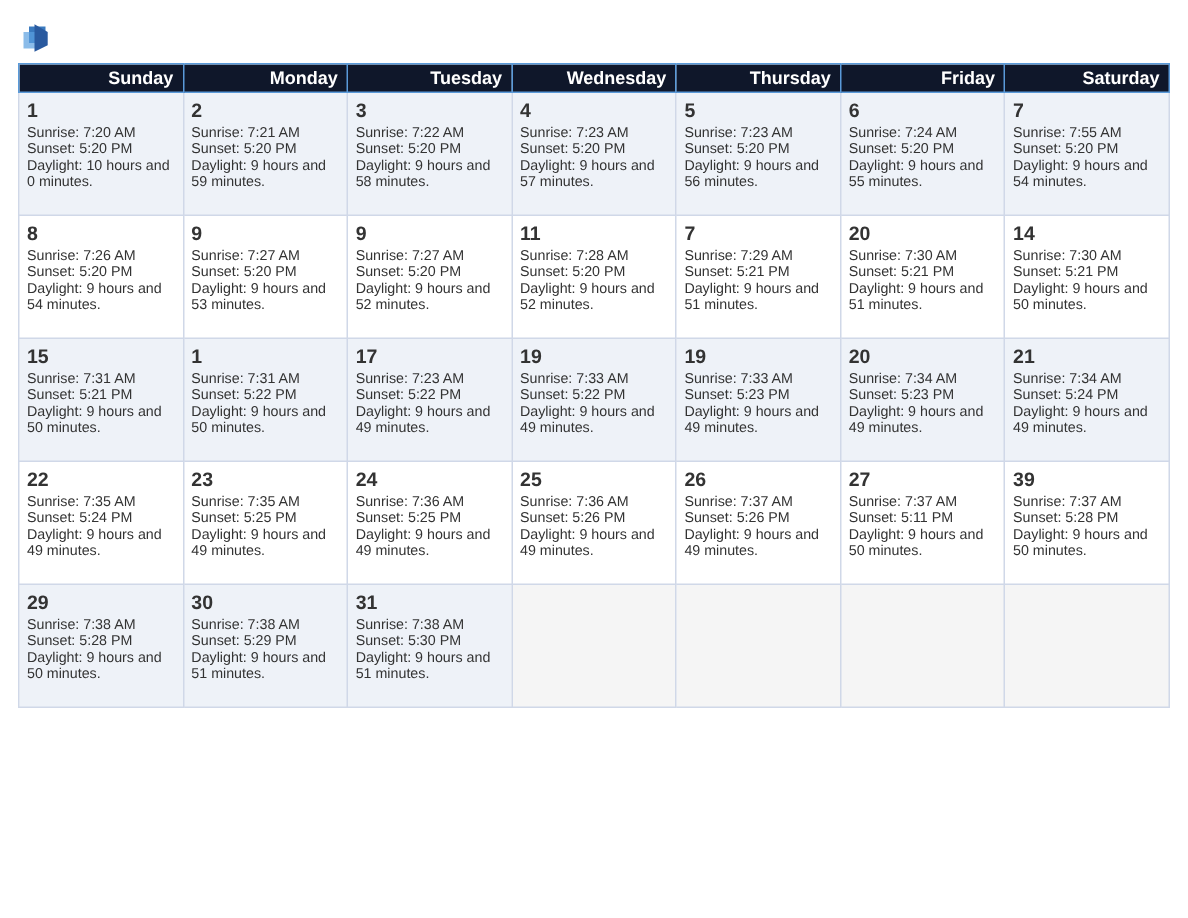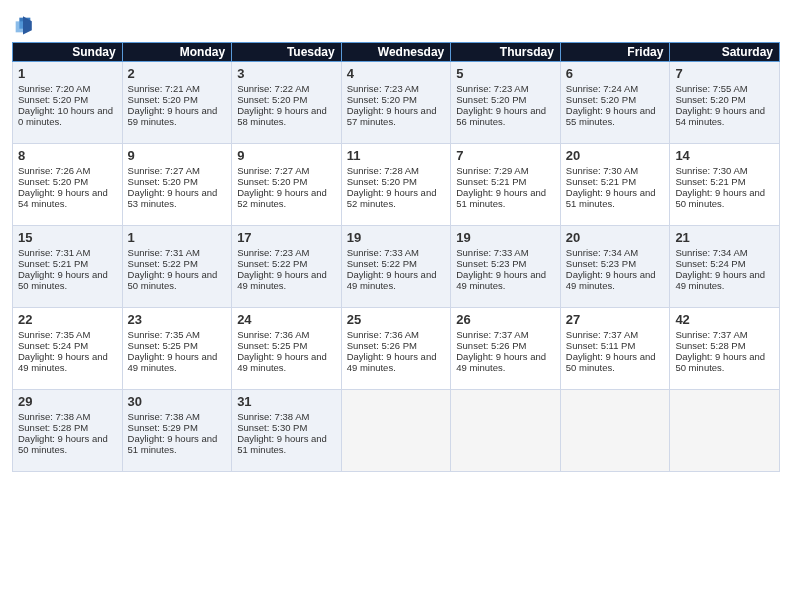--- a/index.html
+++ b/index.html
@@ -149,21 +149,21 @@
           <td><span class="day-num">20</span><span>Sunrise: 7:34 AM</span><br><span>Sunset: 5:23 PM</span><br><span>Daylight: 9 hours and 49 minutes.</span></td>
           <td><span class="day-num">21</span><span>Sunrise: 7:34 AM</span><br><span>Sunset: 5:24 PM</span><br><span>Daylight: 9 hours and 49 minutes.</span></td>
         </tr>
         <tr>
           <td><span class="day-num">22</span><span>Sunrise: 7:35 AM</span><br><span>Sunset: 5:24 PM</span><br><span>Daylight: 9 hours and 49 minutes.</span></td>
           <td><span class="day-num">23</span><span>Sunrise: 7:35 AM</span><br><span>Sunset: 5:25 PM</span><br><span>Daylight: 9 hours and 49 minutes.</span></td>
           <td><span class="day-num">24</span><span>Sunrise: 7:36 AM</span><br><span>Sunset: 5:25 PM</span><br><span>Daylight: 9 hours and 49 minutes.</span></td>
           <td><span class="day-num">25</span><span>Sunrise: 7:36 AM</span><br><span>Sunset: 5:26 PM</span><br><span>Daylight: 9 hours and 49 minutes.</span></td>
           <td><span class="day-num">26</span><span>Sunrise: 7:37 AM</span><br><span>Sunset: 5:26 PM</span><br><span>Daylight: 9 hours and 49 minutes.</span></td>
           <td><span class="day-num">27</span><span>Sunrise: 7:37 AM</span><br><span>Sunset: 5:11 PM</span><br><span>Daylight: 9 hours and 50 minutes.</span></td>
-          <td><span class="day-num">42</span><span>Sunrise: 7:37 AM</span><br><span>Sunset: 5:28 PM</span><br><span>Daylight: 9 hours and 50 minutes.</span></td>
+          <td><span class="day-num">39</span><span>Sunrise: 7:37 AM</span><br><span>Sunset: 5:28 PM</span><br><span>Daylight: 9 hours and 50 minutes.</span></td>
         </tr>
         <tr>
           <td><span class="day-num">29</span><span>Sunrise: 7:38 AM</span><br><span>Sunset: 5:28 PM</span><br><span>Daylight: 9 hours and 50 minutes.</span></td>
           <td><span class="day-num">30</span><span>Sunrise: 7:38 AM</span><br><span>Sunset: 5:29 PM</span><br><span>Daylight: 9 hours and 51 minutes.</span></td>
           <td><span class="day-num">31</span><span>Sunrise: 7:38 AM</span><br><span>Sunset: 5:30 PM</span><br><span>Daylight: 9 hours and 51 minutes.</span></td>
           <td class="empty-cell"></td>
           <td class="empty-cell"></td>
           <td class="empty-cell"></td>
           <td class="empty-cell"></td>
         </tr>

